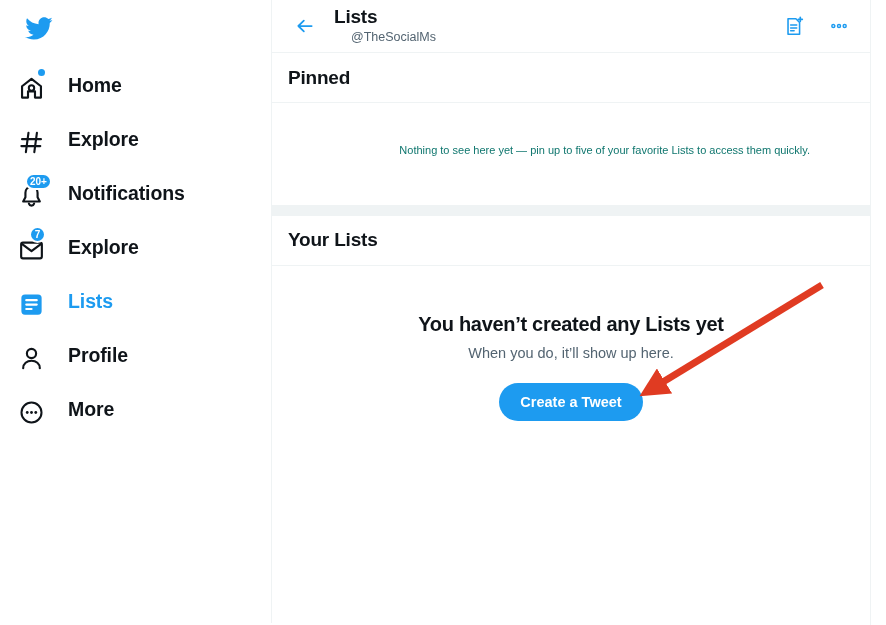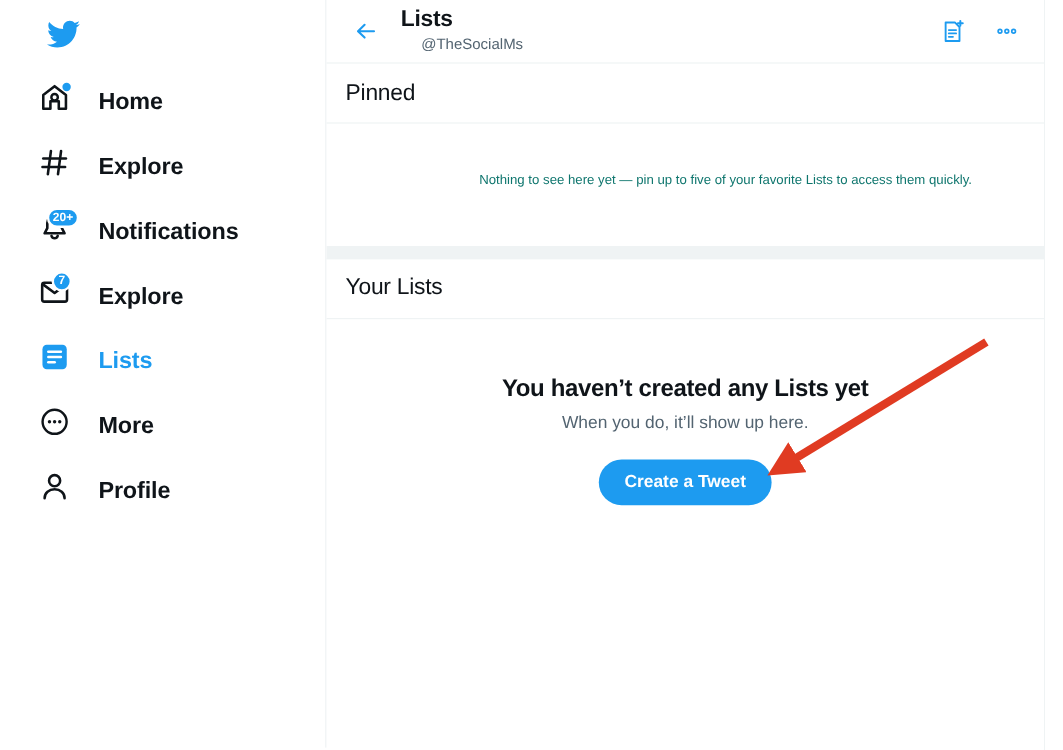--- a/index.html
+++ b/index.html
@@ -22,21 +22,21 @@
   }
 
   
   .sidebar {
     width: 272px;
     height: 623px;
     flex: 0 0 272px;
     border-right: 1px solid #eff3f4;
     background: #ffffff;
     position: relative;
-    padding-left: 22px;
+    padding-left: 8px;
   }
 
   .logo-wrap {
     width: 52px;
     height: 52px;
     margin-top: 2px;
     margin-left: 4px;
     display: flex;
     align-items: center;
     justify-content: center;
@@ -54,21 +54,21 @@
     border-radius: 9999px;
     width: 232px;
   }
 
   .nav-icon {
     width: 34px;
     height: 34px;
     flex: 0 0 34px;
     position: relative;
     display: flex;
-    align-items: flex-start;
+    align-items: flex-end;
     justify-content: center;
   }
 
   .nav-label {
     font-size: 19.5px;
     font-weight: bold;
     color: #0f1419;
     margin-left: 20px;
     letter-spacing: -0.1px;
     white-space: nowrap;
@@ -173,21 +173,21 @@
     border-radius: 50%;
     cursor: pointer;
   }
 
   .section-heading {
     height: 50px;
     display: flex;
     align-items: center;
     padding: 0 16px;
     font-size: 19px;
-    font-weight: normal;
+    font-weight: bold;
     color: #0f1419;
     border-bottom: 1px solid #eff3f4;
     letter-spacing: -0.2px;
   }
 
   .pinned-empty {
     padding: 40px 60px 46px 60px;
     text-align: right;
     font-size: 11px;
     color: #0f766e;
@@ -327,39 +327,39 @@
               <rect x="6.4" y="15.0" width="6.6" height="1.9" rx="0.95"></rect>
             </g>
           </svg>
         </span>
         <span class="nav-label">Lists</span>
       </div>
 
       <div class="nav-item">
         <span class="nav-icon">
           <svg width="27" height="27" viewBox="0 0 24 24" aria-hidden="true">
+            <circle cx="12" cy="7.6" r="4.1" fill="none" stroke="#0f1419" stroke-width="1.9"></circle>
+            <path fill="none" stroke="#0f1419" stroke-width="1.9" stroke-linecap="round" d="M4.6 20.6c0-4.1 3.3-6.6 7.4-6.6s7.4 2.5 7.4 6.6"></path>
+          </svg>
+        </span>
+        <span class="nav-label">Profile</span>
+      </div>
+
+      <div class="nav-item">
+        <span class="nav-icon">
+          <svg width="27" height="27" viewBox="0 0 24 24" aria-hidden="true">
             <circle cx="12" cy="12" r="8.9" fill="none" stroke="#0f1419" stroke-width="1.8"></circle>
             <g fill="#0f1419">
               <circle cx="8.2" cy="12" r="1.25"></circle>
               <circle cx="12" cy="12" r="1.25"></circle>
               <circle cx="15.8" cy="12" r="1.25"></circle>
             </g>
           </svg>
         </span>
         <span class="nav-label">More</span>
-      </div>
-
-      <div class="nav-item">
-        <span class="nav-icon">
-          <svg width="27" height="27" viewBox="0 0 24 24" aria-hidden="true">
-            <circle cx="12" cy="7.6" r="4.1" fill="none" stroke="#0f1419" stroke-width="1.9"></circle>
-            <path fill="none" stroke="#0f1419" stroke-width="1.9" stroke-linecap="round" d="M4.6 20.6c0-4.1 3.3-6.6 7.4-6.6s7.4 2.5 7.4 6.6"></path>
-          </svg>
-        </span>
-        <span class="nav-label">Profile</span>
       </div>
 
     </div>
 
   </nav>
 
   <main class="main">
 
     <header class="main-header">
       <span class="back-btn">

